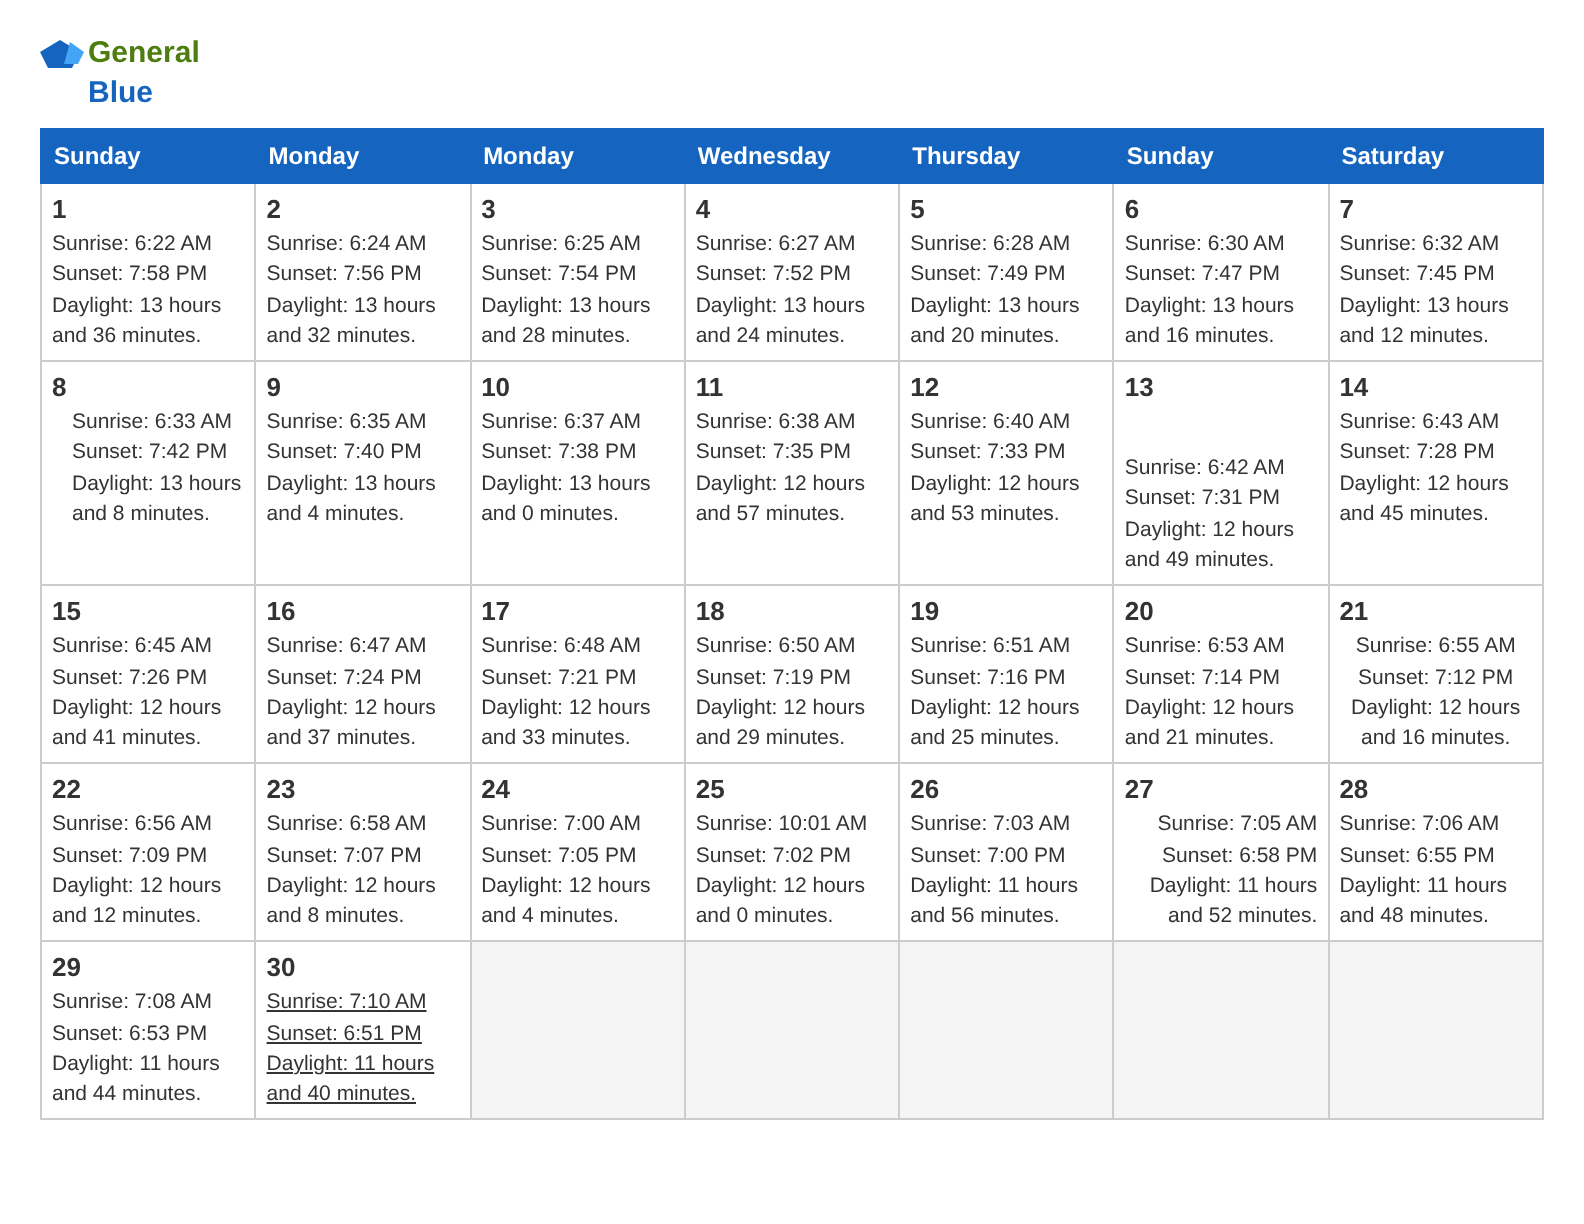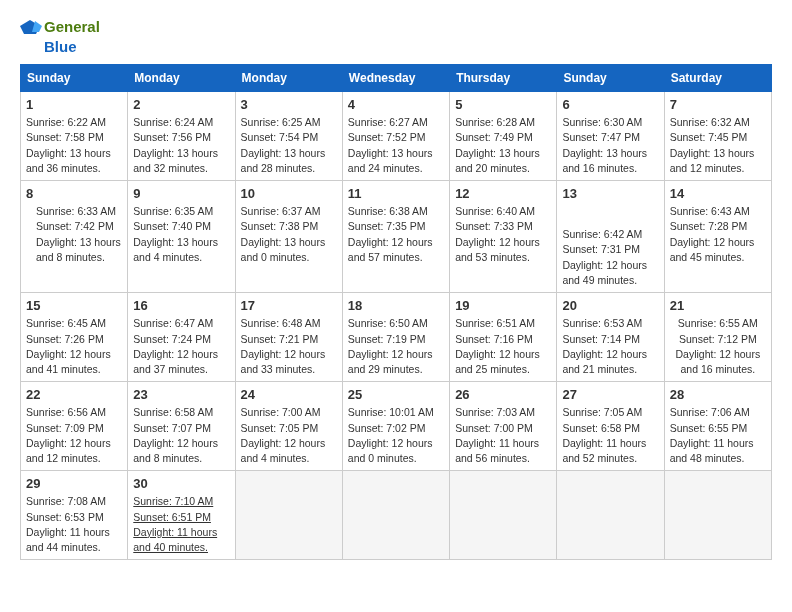--- a/index.html
+++ b/index.html
@@ -306,21 +306,21 @@
           </td>
           <td>
             <span class="day-num">26</span>
             <div class="day-info" style="white-space: pre-line;">Sunrise: 7:03 AM
 Sunset: 7:00 PM
 Daylight: 11 hours
 and 56 minutes.</div>
           </td>
           <td>
             <span class="day-num">27</span>
-            <div class="day-info" style="white-space: pre-line;">Sunrise: 7:05 AM
+            <div class="day-info" style="white-space: pre-line; text-align: right;">Sunrise: 7:05 AM
 Sunset: 6:58 PM
 Daylight: 11 hours
 and 52 minutes.</div>
           </td>
           <td>
             <span class="day-num">28</span>
             <div class="day-info" style="white-space: pre-line;">Sunrise: 7:06 AM
 Sunset: 6:55 PM
 Daylight: 11 hours
 and 48 minutes.</div>

